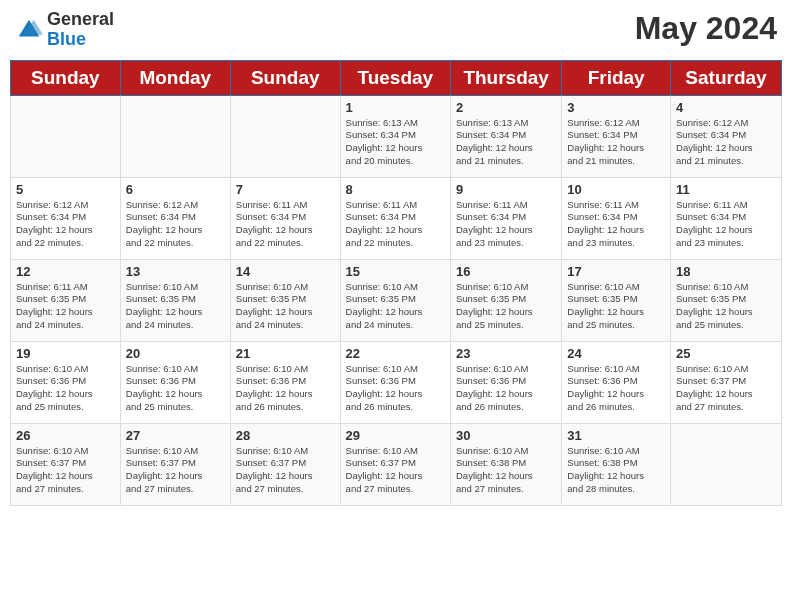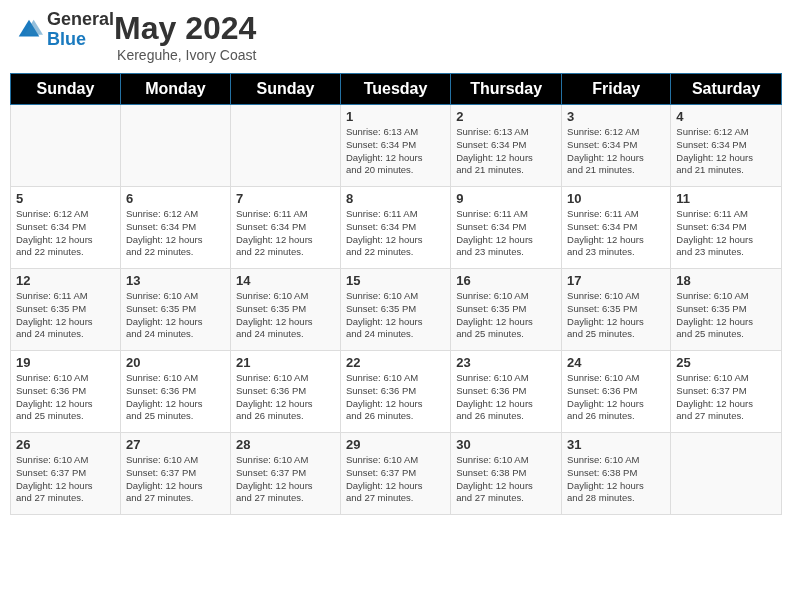--- a/index.html
+++ b/index.html
@@ -5,21 +5,21 @@
     * { box-sizing: border-box; margin: 0; padding: 0; }
     body {
       font-family: Arial, sans-serif;
       background: #fff;
       width: 792px;
       min-height: 612px;
       padding: 10px;
     }
     .header {
       display: flex;
-      justify-content: flex-start;
+      justify-content: space-between;
       align-items: flex-start;
       margin-bottom: 10px;
       padding: 0 5px;
     }
     .logo {
       display: flex;
       align-items: center;
       gap: 4px;
     }
     .logo-text {
@@ -44,25 +44,25 @@
     .location {
       font-size: 14px;
       color: #555;
     }
     .calendar {
       width: 100%;
       border-collapse: collapse;
       border: 1px solid #ccc;
     }
     .calendar th {
-      background: #000000;
+      background: #b91c1c;
       color: #fff;
       text-align: center;
       padding: 6px 4px;
-      font-size: 16px;
+      font-size: 19px;
       border: 1px solid #2471a3;
     }
     .calendar td {
       vertical-align: top;
       padding: 4px 5px;
       font-size: 10px;
       color: #333;
       border: 1px solid #ddd;
       width: 113px;
       min-height: 80px;
@@ -98,21 +98,20 @@
       <polygon points="15,4 26,22 4,22" fill="#1a7abf"></polygon>
       <polygon points="20,4 30,20 10,20" fill="#2980b9" opacity="0.5"></polygon>
     </svg>
     <div class="logo-text">
       <span class="logo-general">General</span><br>
       <span class="logo-blue">Blue</span>
     </div>
   </div>
   <div class="title-block">
     <div class="month-title">May 2024</div>
-    <div class="location">Kereguhe, Ivory Coast</div>
   </div>
 </div>
 
 <table class="calendar">
   <thead>
     <tr>
     <th>Sunday</th>
         <th>Monday</th>
         <th>Sunday</th>
         <th>Tuesday</th>

